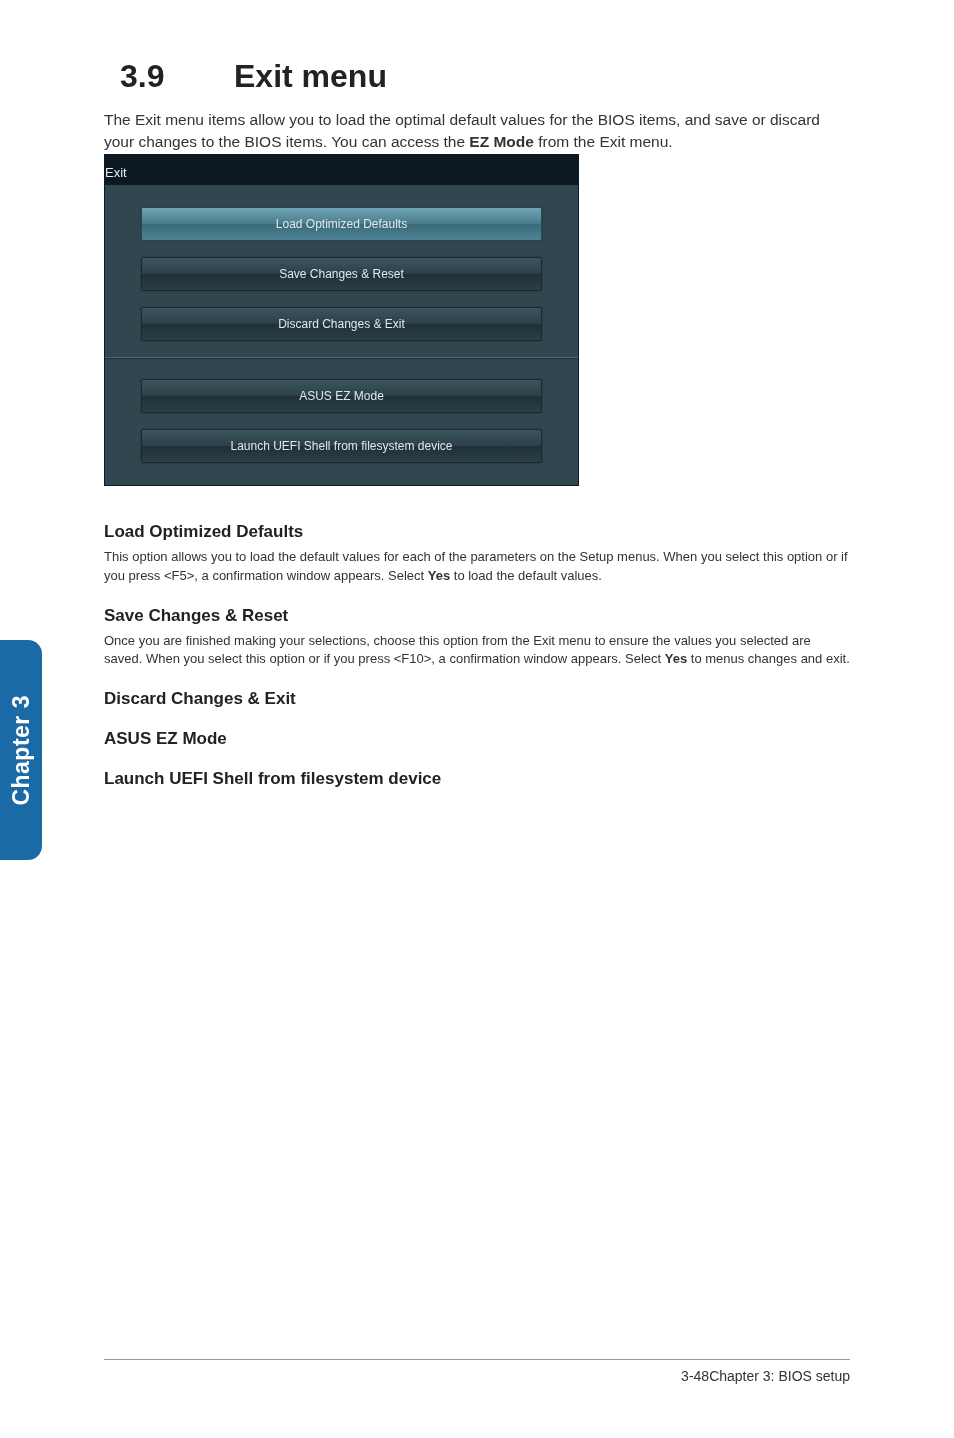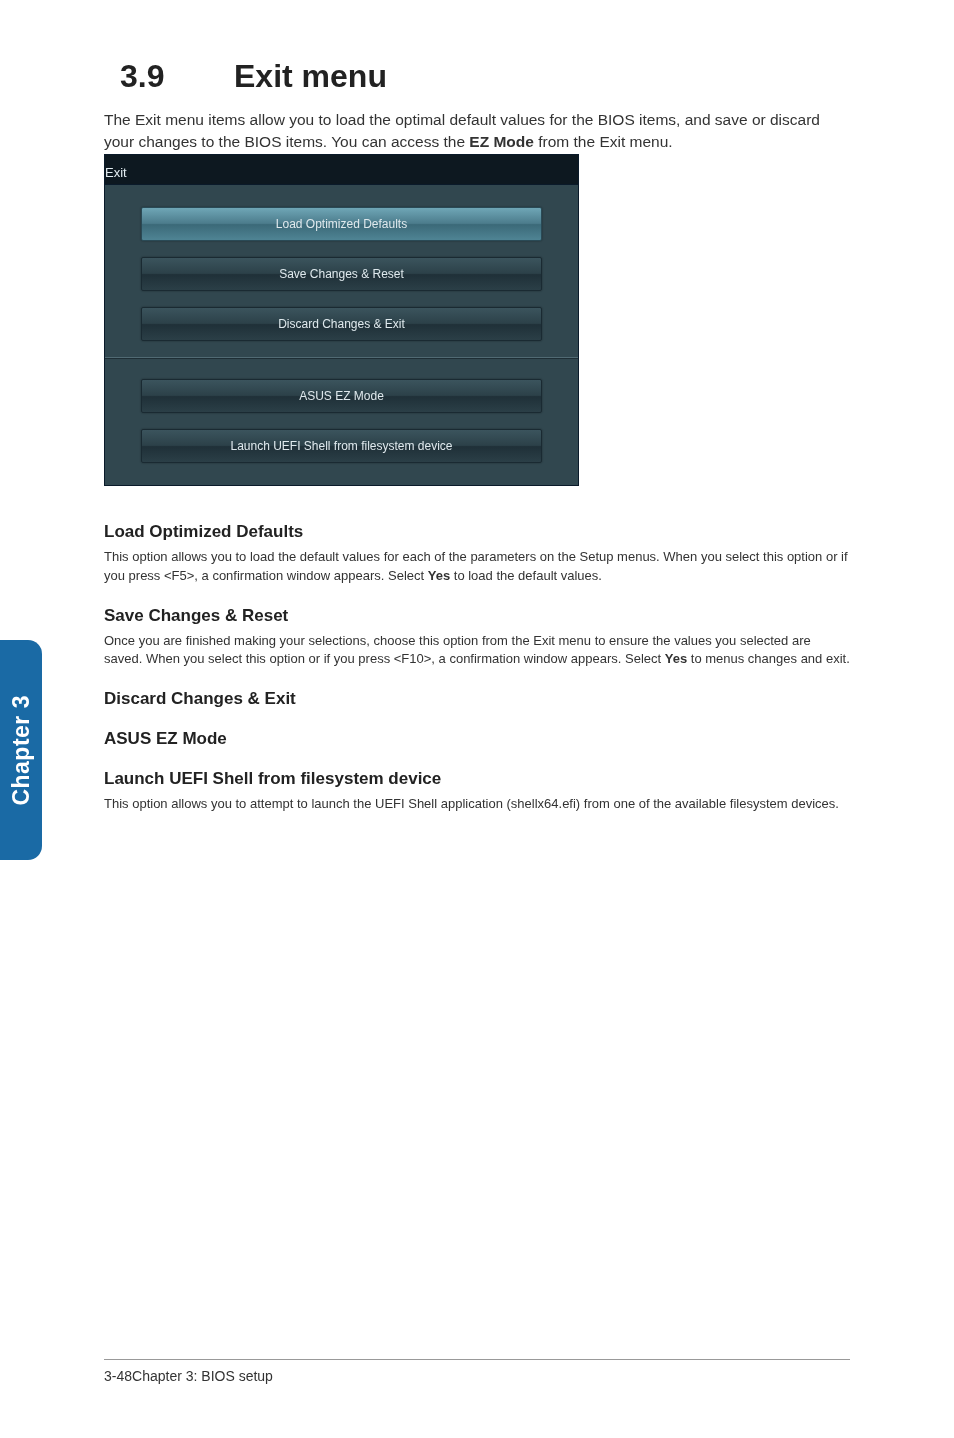--- a/index.html
+++ b/index.html
@@ -107,21 +107,21 @@
 
   
   .footer {
     position: absolute;
     left: 104px;
     right: 104px;
     bottom: 54px;
     border-top: 1px solid #999;
     padding-top: 8px;
     display: flex;
-    justify-content: flex-start;
+    justify-content: flex-end;
     font-size: 14px;
     color: #333;
   }
 </style>
 </head>
 <body>
 
 <div class="page">
 
   <div class="h1">
@@ -145,21 +145,20 @@
   </div>
 
   <div id="sections-container">
       <div class="section-h">Load Optimized Defaults</div>
       <p class="section-p"><span>This option allows you to load the default values for each of the parameters on the Setup menus. When you select this option or if you press &lt;F5&gt;, a confirmation window appears. Select </span><b>Yes</b><span> to load the default values.</span></p>
       <div class="section-h">Save Changes &amp; Reset</div>
       <p class="section-p"><span>Once you are finished making your selections, choose this option from the Exit menu to ensure the values you selected are saved. When you select this option or if you press &lt;F10&gt;, a confirmation window appears. Select </span><b>Yes</b><span> to menus changes and exit.</span></p>
       <div class="section-h">Discard Changes &amp; Exit</div>
       <div class="section-h">ASUS EZ Mode</div>
       <div class="section-h">Launch UEFI Shell from filesystem device</div>
-      <p class="section-p"><span>This option allows you to attempt to launch the UEFI Shell application (shellx64.efi) from one of the available filesystem devices.</span></p>
     </div>
 
 </div>
 
 <div class="side-tab">
   <span>Chapter 3</span>
 </div>
 
 <div class="footer">
   <span>3-48</span>

